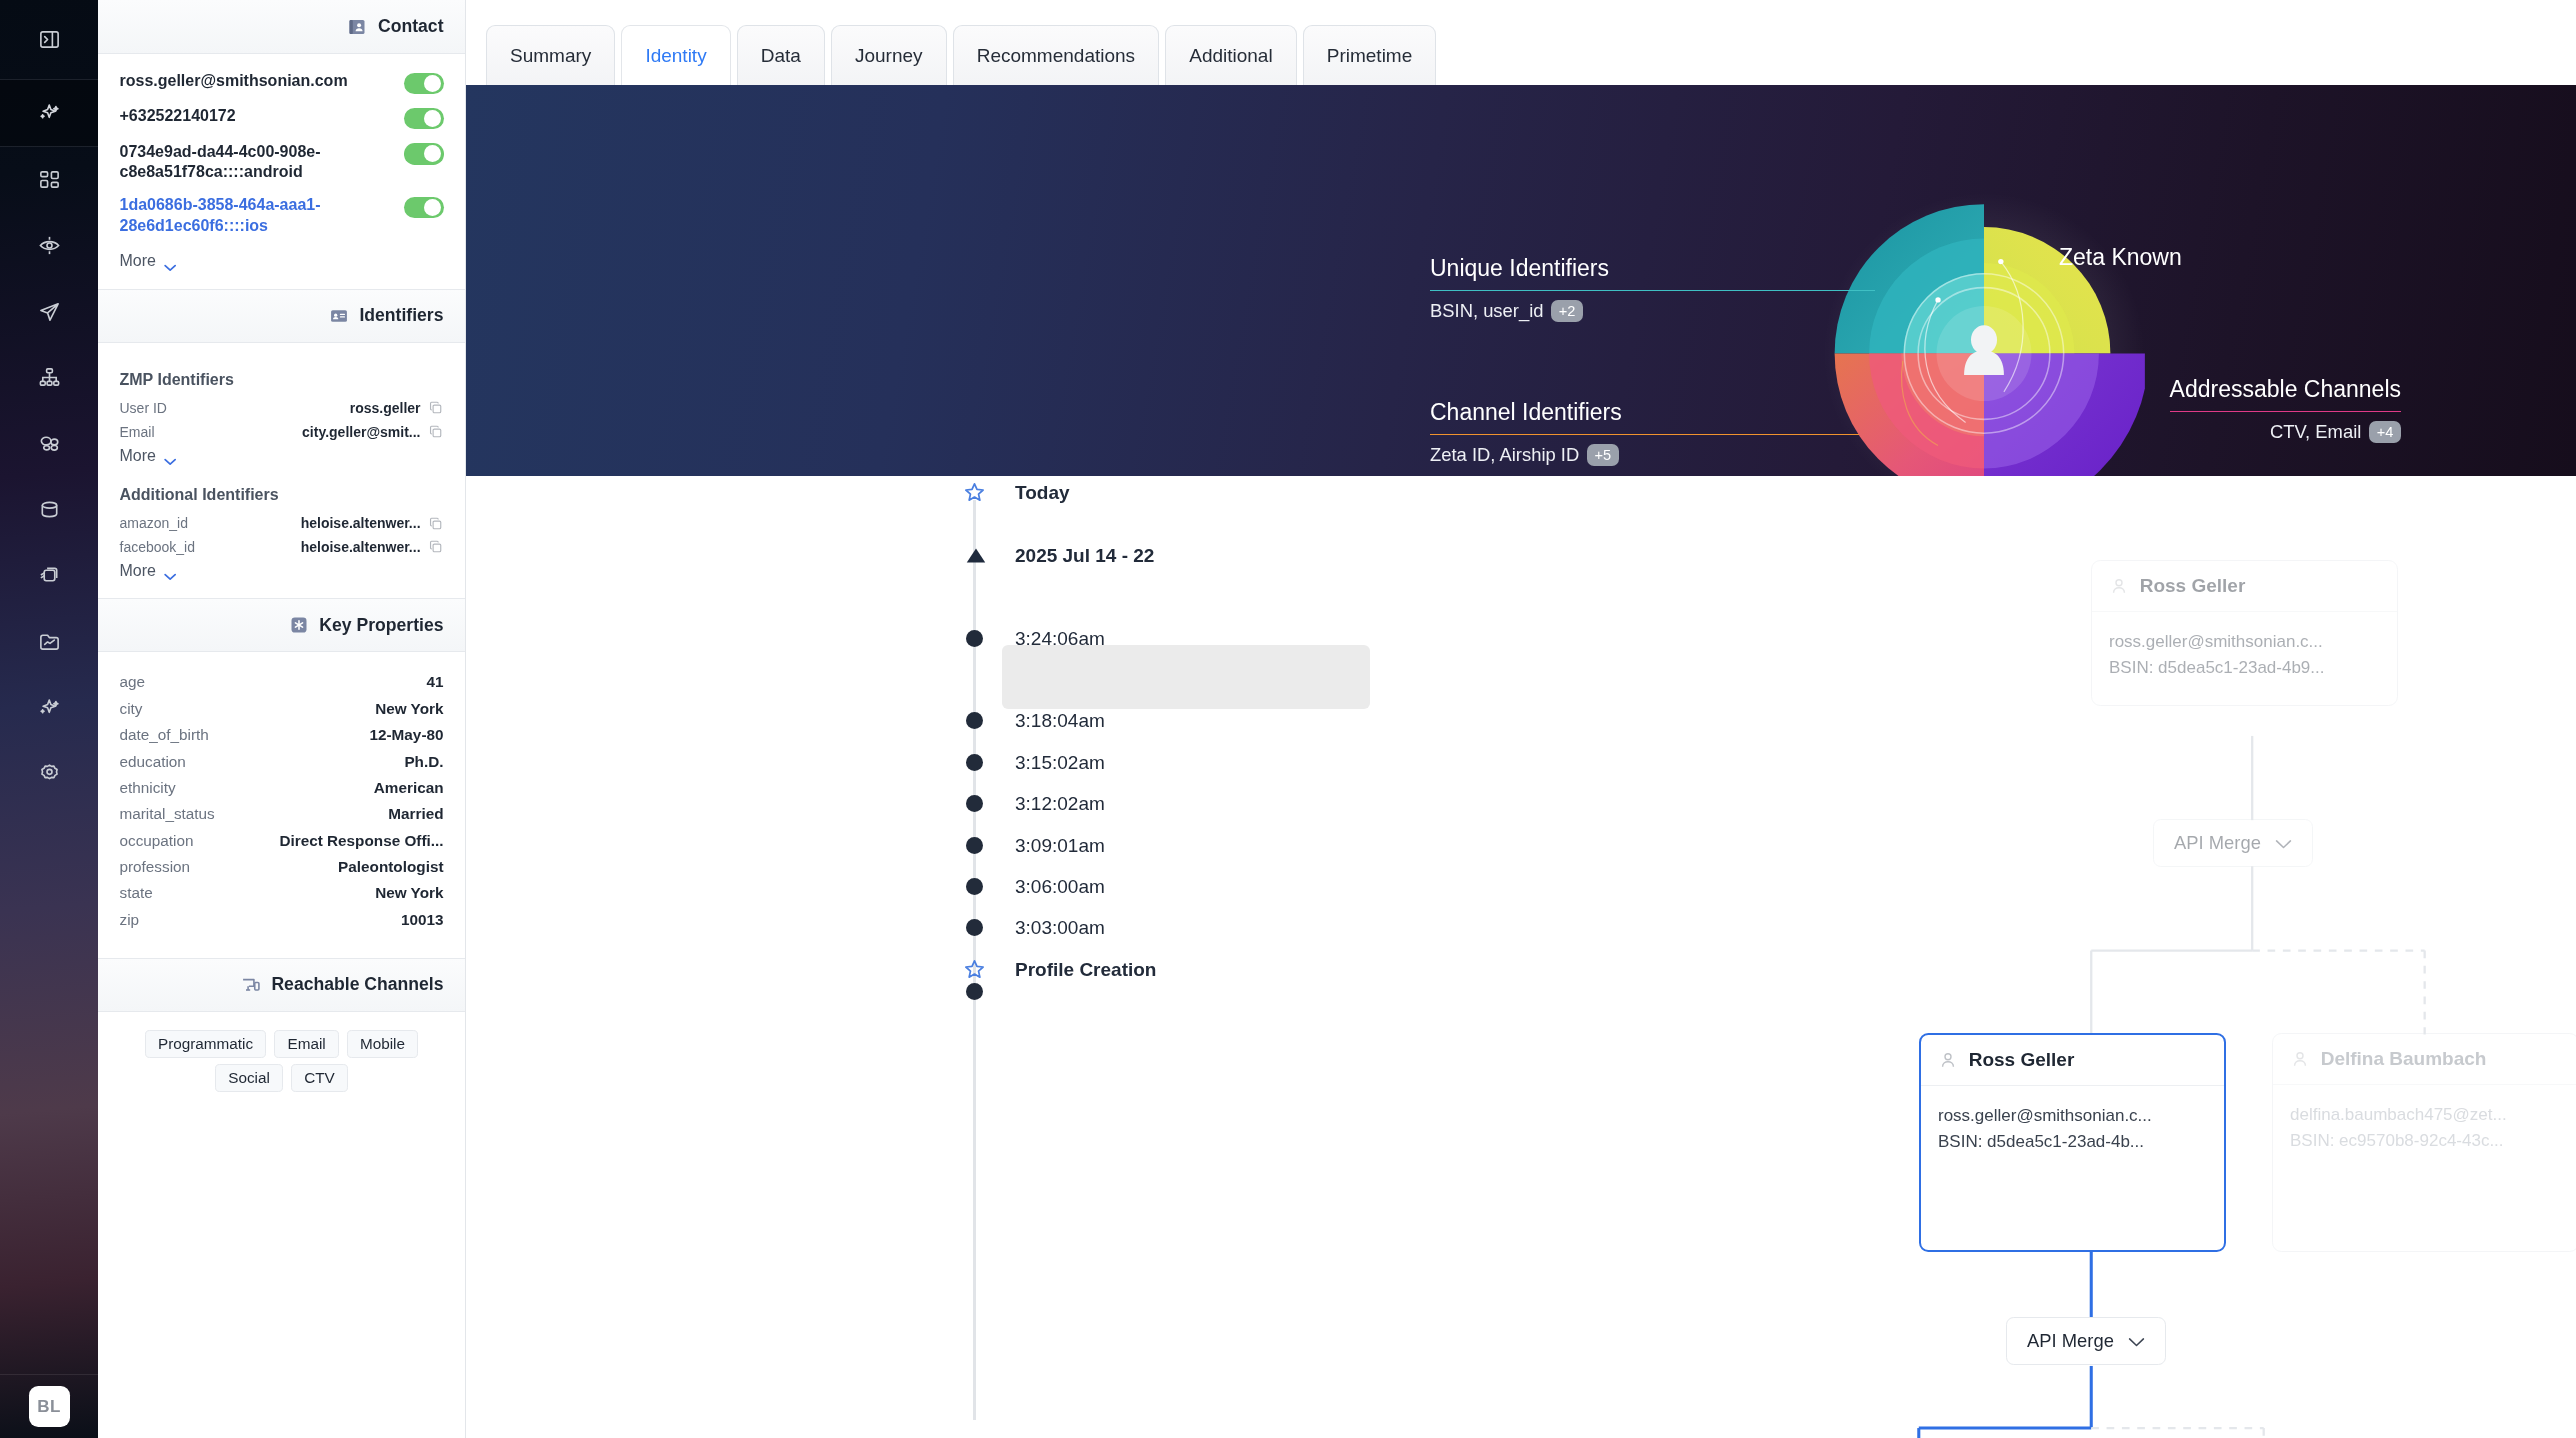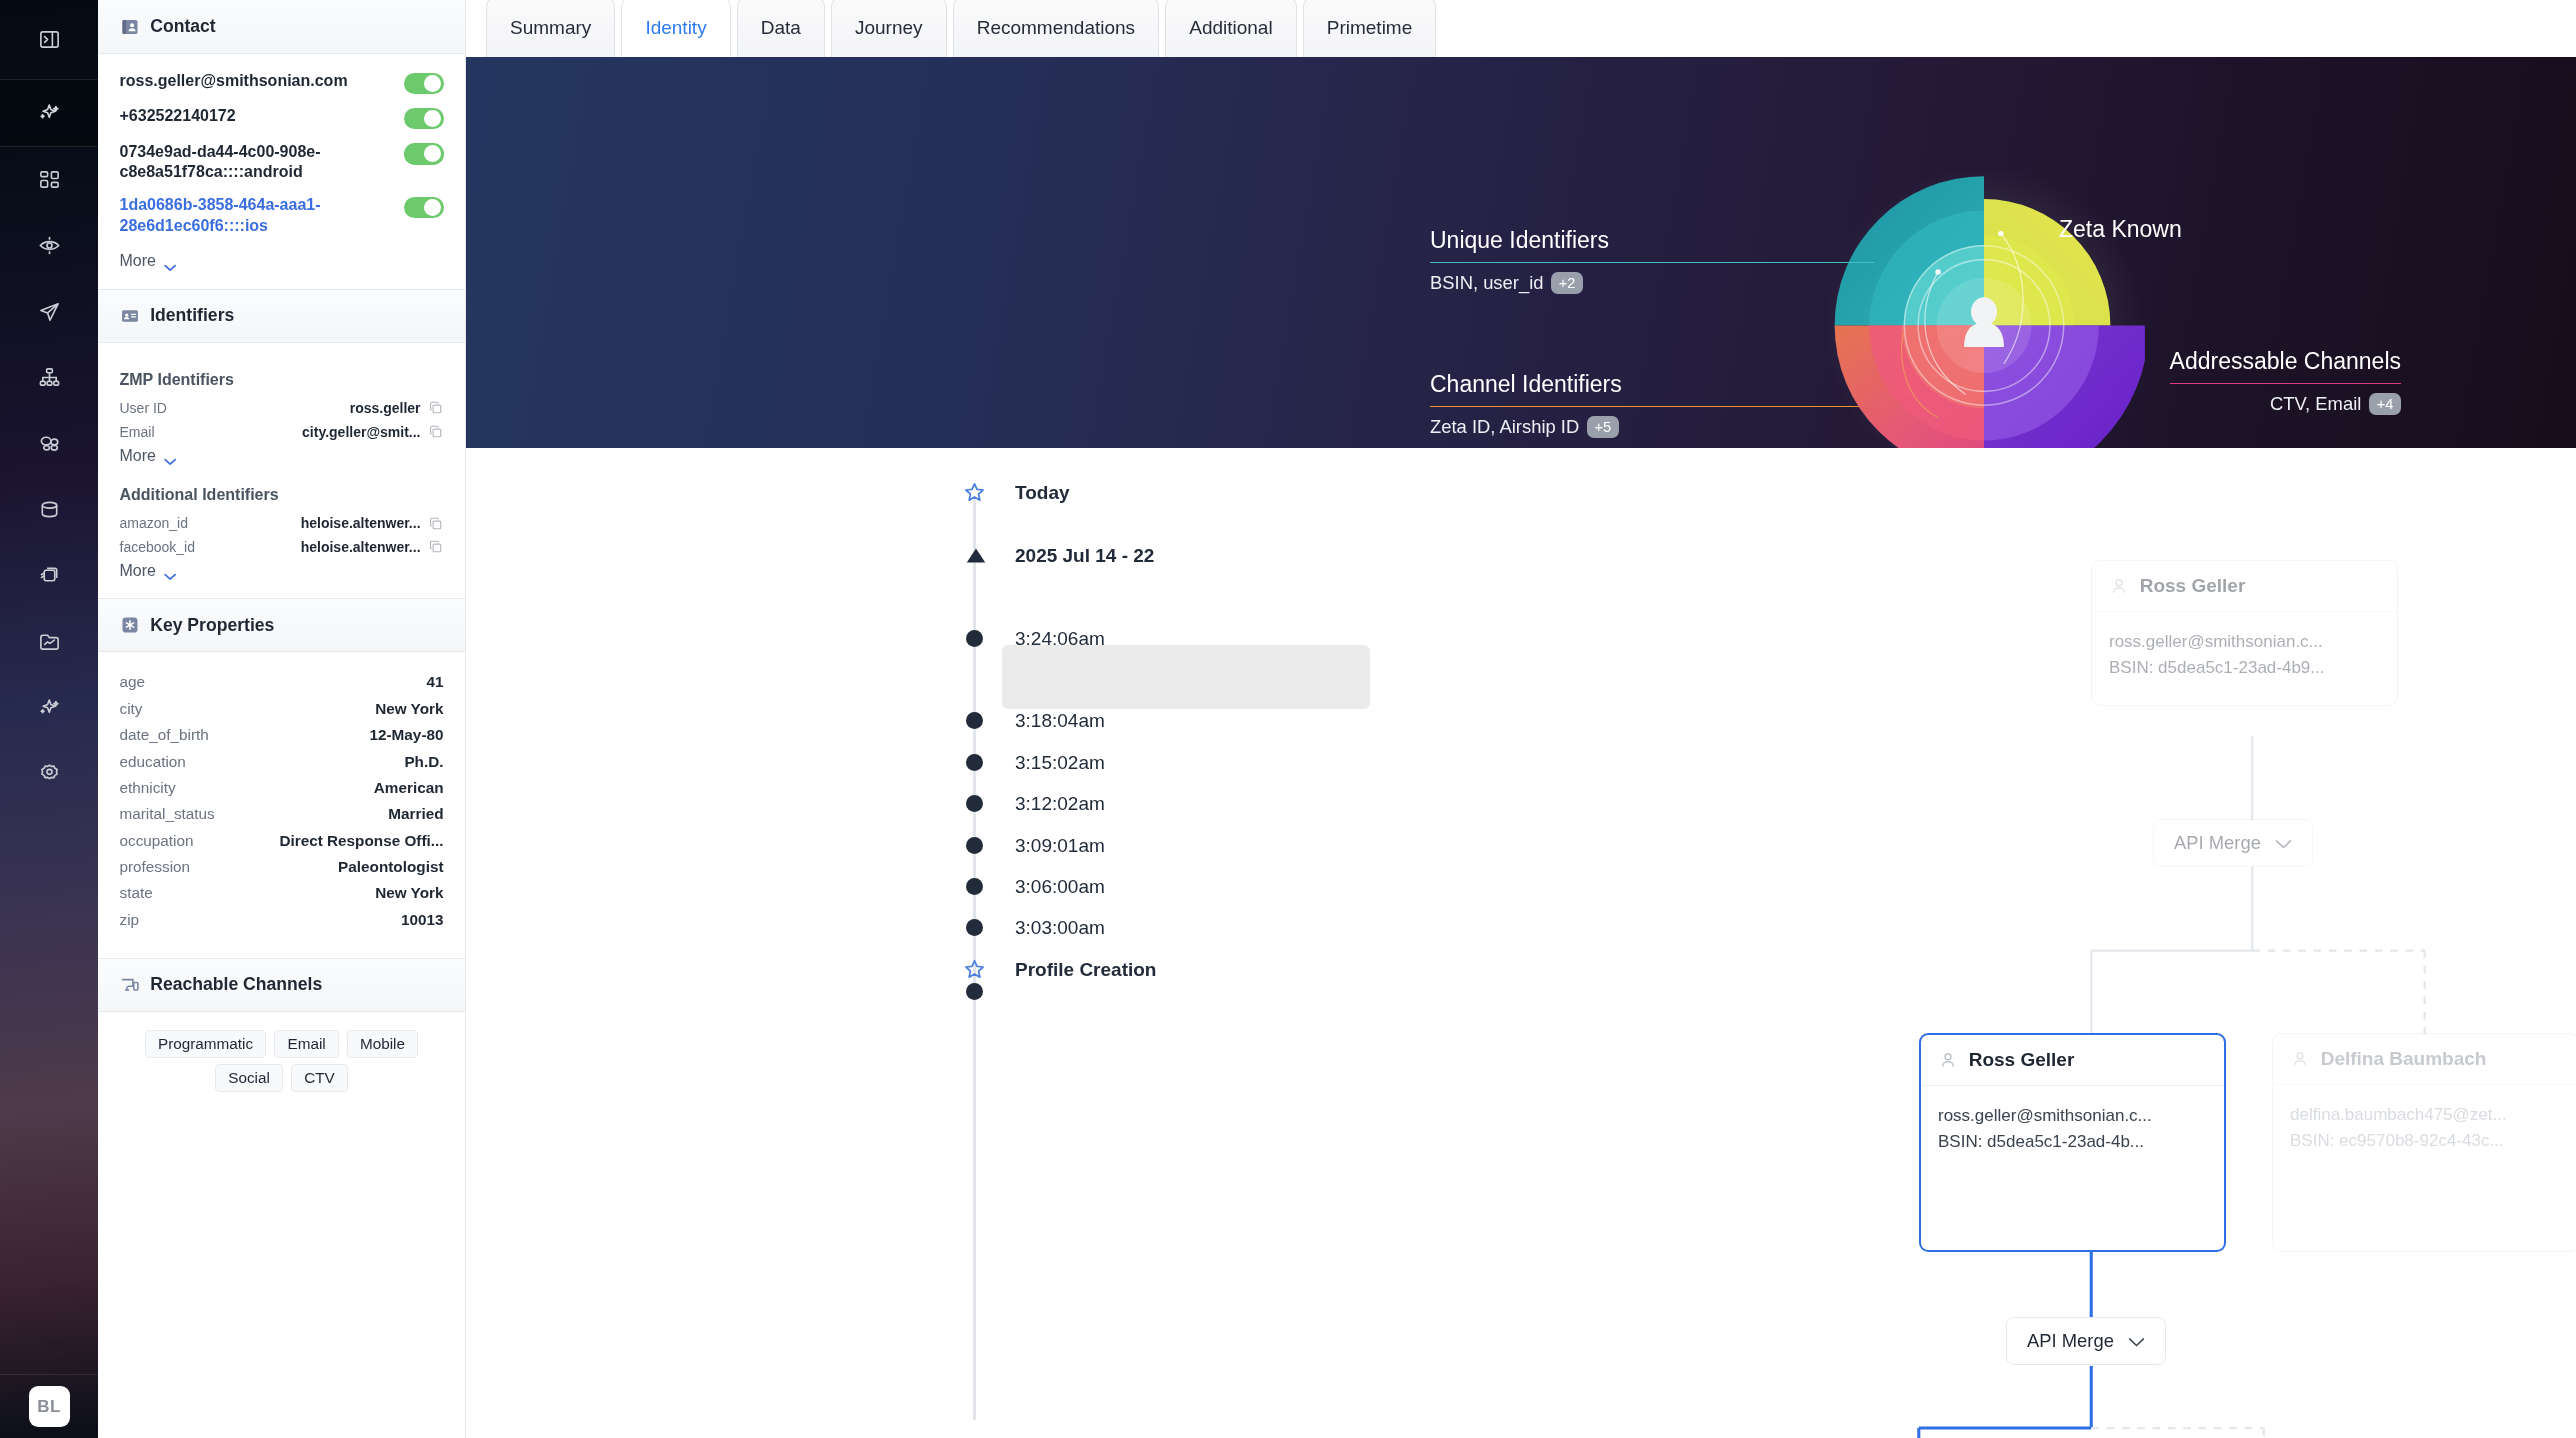--- a/index.html
+++ b/index.html
@@ -39,20 +39,21 @@
     width: 368px; flex: 0 0 368px; height: 1438px;
     background:#fff; border-right:0.8px solid #e3e6ea;
     position: relative; overflow: hidden; z-index: 20;
   }
   .sect-head {
     height: 54px; display:flex; align-items:center; gap: 10.7px;
     padding: 0 21.5px;
     background: linear-gradient(180deg,#fbfcfd,#f4f6f8);
     border-bottom: 0.8px solid #e6e9ed;
     border-top: 0.8px solid #e6e9ed;
+    justify-content: flex-end;
   }
   .sect-head:first-child { border-top: none; }
   .sect-head .sh-title { font-size: 17.6px; font-weight: 700; color:#1f2733; }
   .sect-icon { width: 20px; height:20px; flex:0 0 20px; display:block; }
   .sect-body { padding: 17px 21.5px 7.7px 21.5px; }
 
   .contact-row { display:flex; align-items:flex-start; gap:10.7px; margin-bottom: 12.3px; }
   .contact-val { flex:1; font-size: 16px; font-weight: 700; line-height: 1.3; color:#1f2733; word-break: break-word; }
   .contact-val.link { color:#3b6ee0; }
   .toggle {
@@ -78,21 +79,21 @@
 
   .chip-wrap { display:flex; flex-wrap:wrap; gap: 6.1px 7.7px; padding: 14px 0 4.6px 0; justify-content:center; }
   .chip {
     border:0.8px solid #e6e9ed; background:#f7f9fb; border-radius:4.6px;
     padding: 3.8px 12.3px; font-size: 15.3px; color:#1f2733;
   }
 
   
   #main { flex:1; height:1438px; position:relative; overflow:hidden; background:#fff; }
 
-  #tabbar { height: 57px; display:flex; align-items:flex-end; gap: 0; padding-left: 20px; background:#fff; }
+  #tabbar { height: 85px; display:flex; align-items:flex-end; gap: 0; padding-left: 20px; background:#fff; }
   .tab {
     height: 60px; display:flex; align-items:center; padding: 0 23px;
     border: 0.8px solid #dfe3e8; border-bottom: none;
     border-top-left-radius: 9.2px; border-top-right-radius: 9.2px;
     background: linear-gradient(180deg,#fbfbfc,#f3f4f6);
     font-size: 19px; color:#262d38; margin-right: 6.1px; white-space:nowrap;
   }
   .tab.active { background:#fff; color:#2f7af5; border-color:#e3e6ea; }
 
   #banner {

